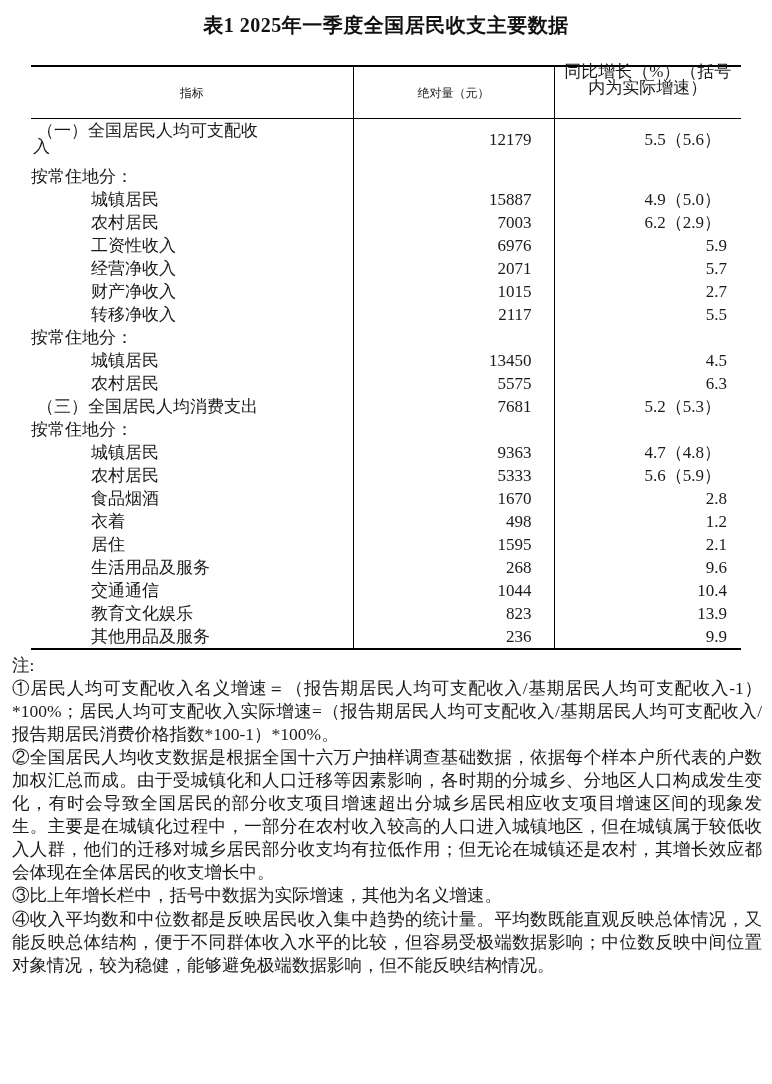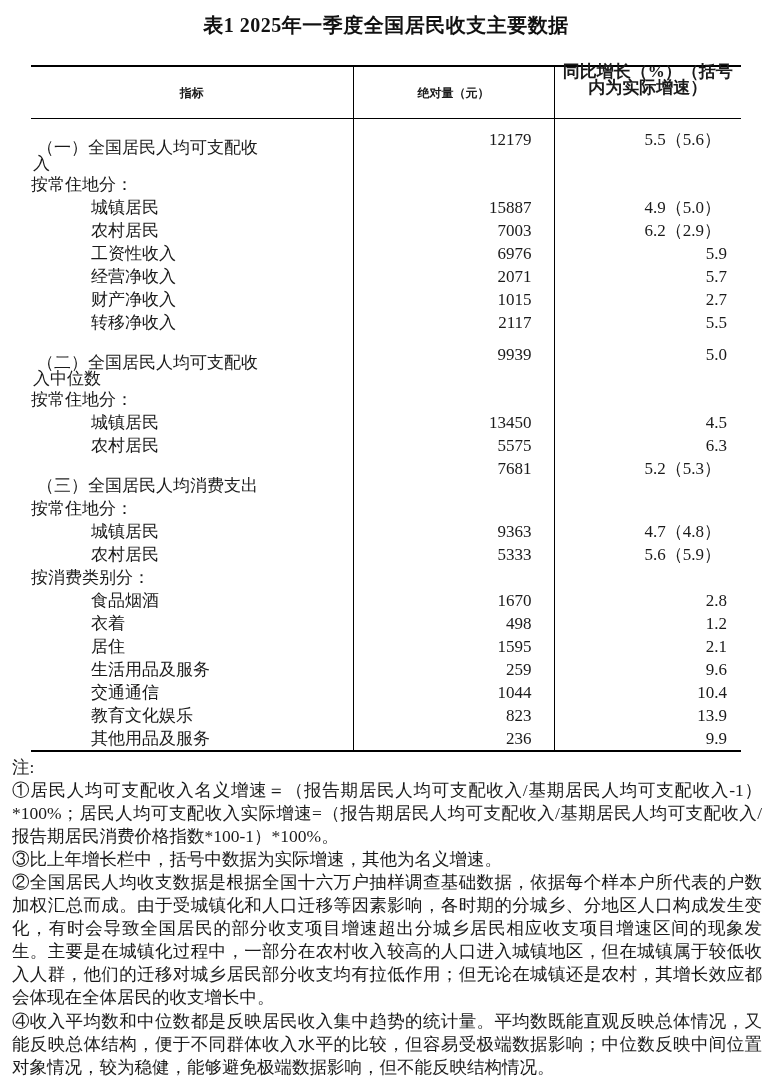--- a/index.html
+++ b/index.html
@@ -52,21 +52,21 @@
   table.data col.c-grow  { width: 187px; }
 
   table.data thead tr.head-row {
     height: 52px;
   }
 
   table.data thead th {
     border-top: 2.5px solid #000;
     border-bottom: 1.2px solid #000;
     vertical-align: middle;
-    font-weight: bold;
+    font-weight: normal;
     text-align: center;
     padding: 0;
     position: relative;
   }
   table.data thead th.th-abs,
   table.data thead th.th-grow {
     border-left: 1.2px solid #000;
   }
 
   .th-inner {
@@ -101,21 +101,21 @@
 
   .cell-ind {
     display: block;
     white-space: nowrap;
     overflow: visible;
     padding-left: 4px;
     font-size: 17px;
     height: 23px;
     line-height: 23px;
   }
-  .cell-ind.lvl1 { padding-left: 6px; margin-top: 17px; }
+  .cell-ind.lvl1 { padding-left: 6px; }
   .cell-ind.lvl2 { padding-left: 0px; }
   .cell-ind.lvl3 { padding-left: 60px; }
 
   .cell-num {
     display: block;
     text-align: right;
     padding-right: 22px;
     font-size: 17px;
     height: 23px;
     line-height: 23px;
@@ -267,34 +267,20 @@
             </td>
             <td class="c-abs">
               <span class="cell-num">2117</span>
             </td>
             <td class="c-grow">
               <span class="cell-num grow">5.5</span>
             </td>
           </tr>
           <tr>
             <td class="c-ind">
-              <span class="cell-ind lvl1">（二）全国居民人均可支配收</span>
-              <span class="wrap-second">入中位数</span>
-            </td>
-            <td class="c-abs">
-              <span class="cell-num" style="height: 32px; line-height: 42px;">9939</span>
-              <span class="wrap-second">&nbsp;</span>
-            </td>
-            <td class="c-grow">
-              <span class="cell-num grow" style="height: 32px; line-height: 42px;">5.0</span>
-              <span class="wrap-second">&nbsp;</span>
-            </td>
-          </tr>
-          <tr>
-            <td class="c-ind">
               <span class="cell-ind lvl2">按常住地分：</span>
             </td>
             <td class="c-abs">
               <span class="cell-num empty">&nbsp;</span>
             </td>
             <td class="c-grow">
               <span class="cell-num grow empty">&nbsp;</span>
             </td>
           </tr>
           <tr>
@@ -358,31 +344,20 @@
             </td>
             <td class="c-abs">
               <span class="cell-num">5333</span>
             </td>
             <td class="c-grow">
               <span class="cell-num grow paren">5.6（5.9）</span>
             </td>
           </tr>
           <tr>
             <td class="c-ind">
-              <span class="cell-ind lvl2">按消费类别分：</span>
-            </td>
-            <td class="c-abs">
-              <span class="cell-num empty">&nbsp;</span>
-            </td>
-            <td class="c-grow">
-              <span class="cell-num grow empty">&nbsp;</span>
-            </td>
-          </tr>
-          <tr>
-            <td class="c-ind">
               <span class="cell-ind lvl3">食品烟酒</span>
             </td>
             <td class="c-abs">
               <span class="cell-num">1670</span>
             </td>
             <td class="c-grow">
               <span class="cell-num grow">2.8</span>
             </td>
           </tr>
           <tr>
@@ -405,21 +380,21 @@
             </td>
             <td class="c-grow">
               <span class="cell-num grow">2.1</span>
             </td>
           </tr>
           <tr>
             <td class="c-ind">
               <span class="cell-ind lvl3">生活用品及服务</span>
             </td>
             <td class="c-abs">
-              <span class="cell-num">259</span>
+              <span class="cell-num">268</span>
             </td>
             <td class="c-grow">
               <span class="cell-num grow">9.6</span>
             </td>
           </tr>
           <tr>
             <td class="c-ind">
               <span class="cell-ind lvl3">交通通信</span>
             </td>
             <td class="c-abs">
@@ -451,18 +426,18 @@
               <span class="cell-num grow">9.9</span>
             </td>
           </tr>
         </tbody>
     </table>
   </div>
 
   <div class="notes" id="notes-block">
       <p>注:</p>
       <p>①居民人均可支配收入名义增速＝（报告期居民人均可支配收入/基期居民人均可支配收入-1）*100%；居民人均可支配收入实际增速=（报告期居民人均可支配收入/基期居民人均可支配收入/报告期居民消费价格指数*100-1）*100%。</p>
+      <p>②全国居民人均收支数据是根据全国十六万户抽样调查基础数据，依据每个样本户所代表的户数加权汇总而成。由于受城镇化和人口迁移等因素影响，各时期的分城乡、分地区人口构成发生变化，有时会导致全国居民的部分收支项目增速超出分城乡居民相应收支项目增速区间的现象发生。主要是在城镇化过程中，一部分在农村收入较高的人口进入城镇地区，但在城镇属于较低收入人群，他们的迁移对城乡居民部分收支均有拉低作用；但无论在城镇还是农村，其增长效应都会体现在全体居民的收支增长中。</p>
       <p>③比上年增长栏中，括号中数据为实际增速，其他为名义增速。</p>
-      <p>②全国居民人均收支数据是根据全国十六万户抽样调查基础数据，依据每个样本户所代表的户数加权汇总而成。由于受城镇化和人口迁移等因素影响，各时期的分城乡、分地区人口构成发生变化，有时会导致全国居民的部分收支项目增速超出分城乡居民相应收支项目增速区间的现象发生。主要是在城镇化过程中，一部分在农村收入较高的人口进入城镇地区，但在城镇属于较低收入人群，他们的迁移对城乡居民部分收支均有拉低作用；但无论在城镇还是农村，其增长效应都会体现在全体居民的收支增长中。</p>
       <p>④收入平均数和中位数都是反映居民收入集中趋势的统计量。平均数既能直观反映总体情况，又能反映总体结构，便于不同群体收入水平的比较，但容易受极端数据影响；中位数反映中间位置对象情况，较为稳健，能够避免极端数据影响，但不能反映结构情况。</p>
     </div>
 
 </div>
 
 </body></html>

